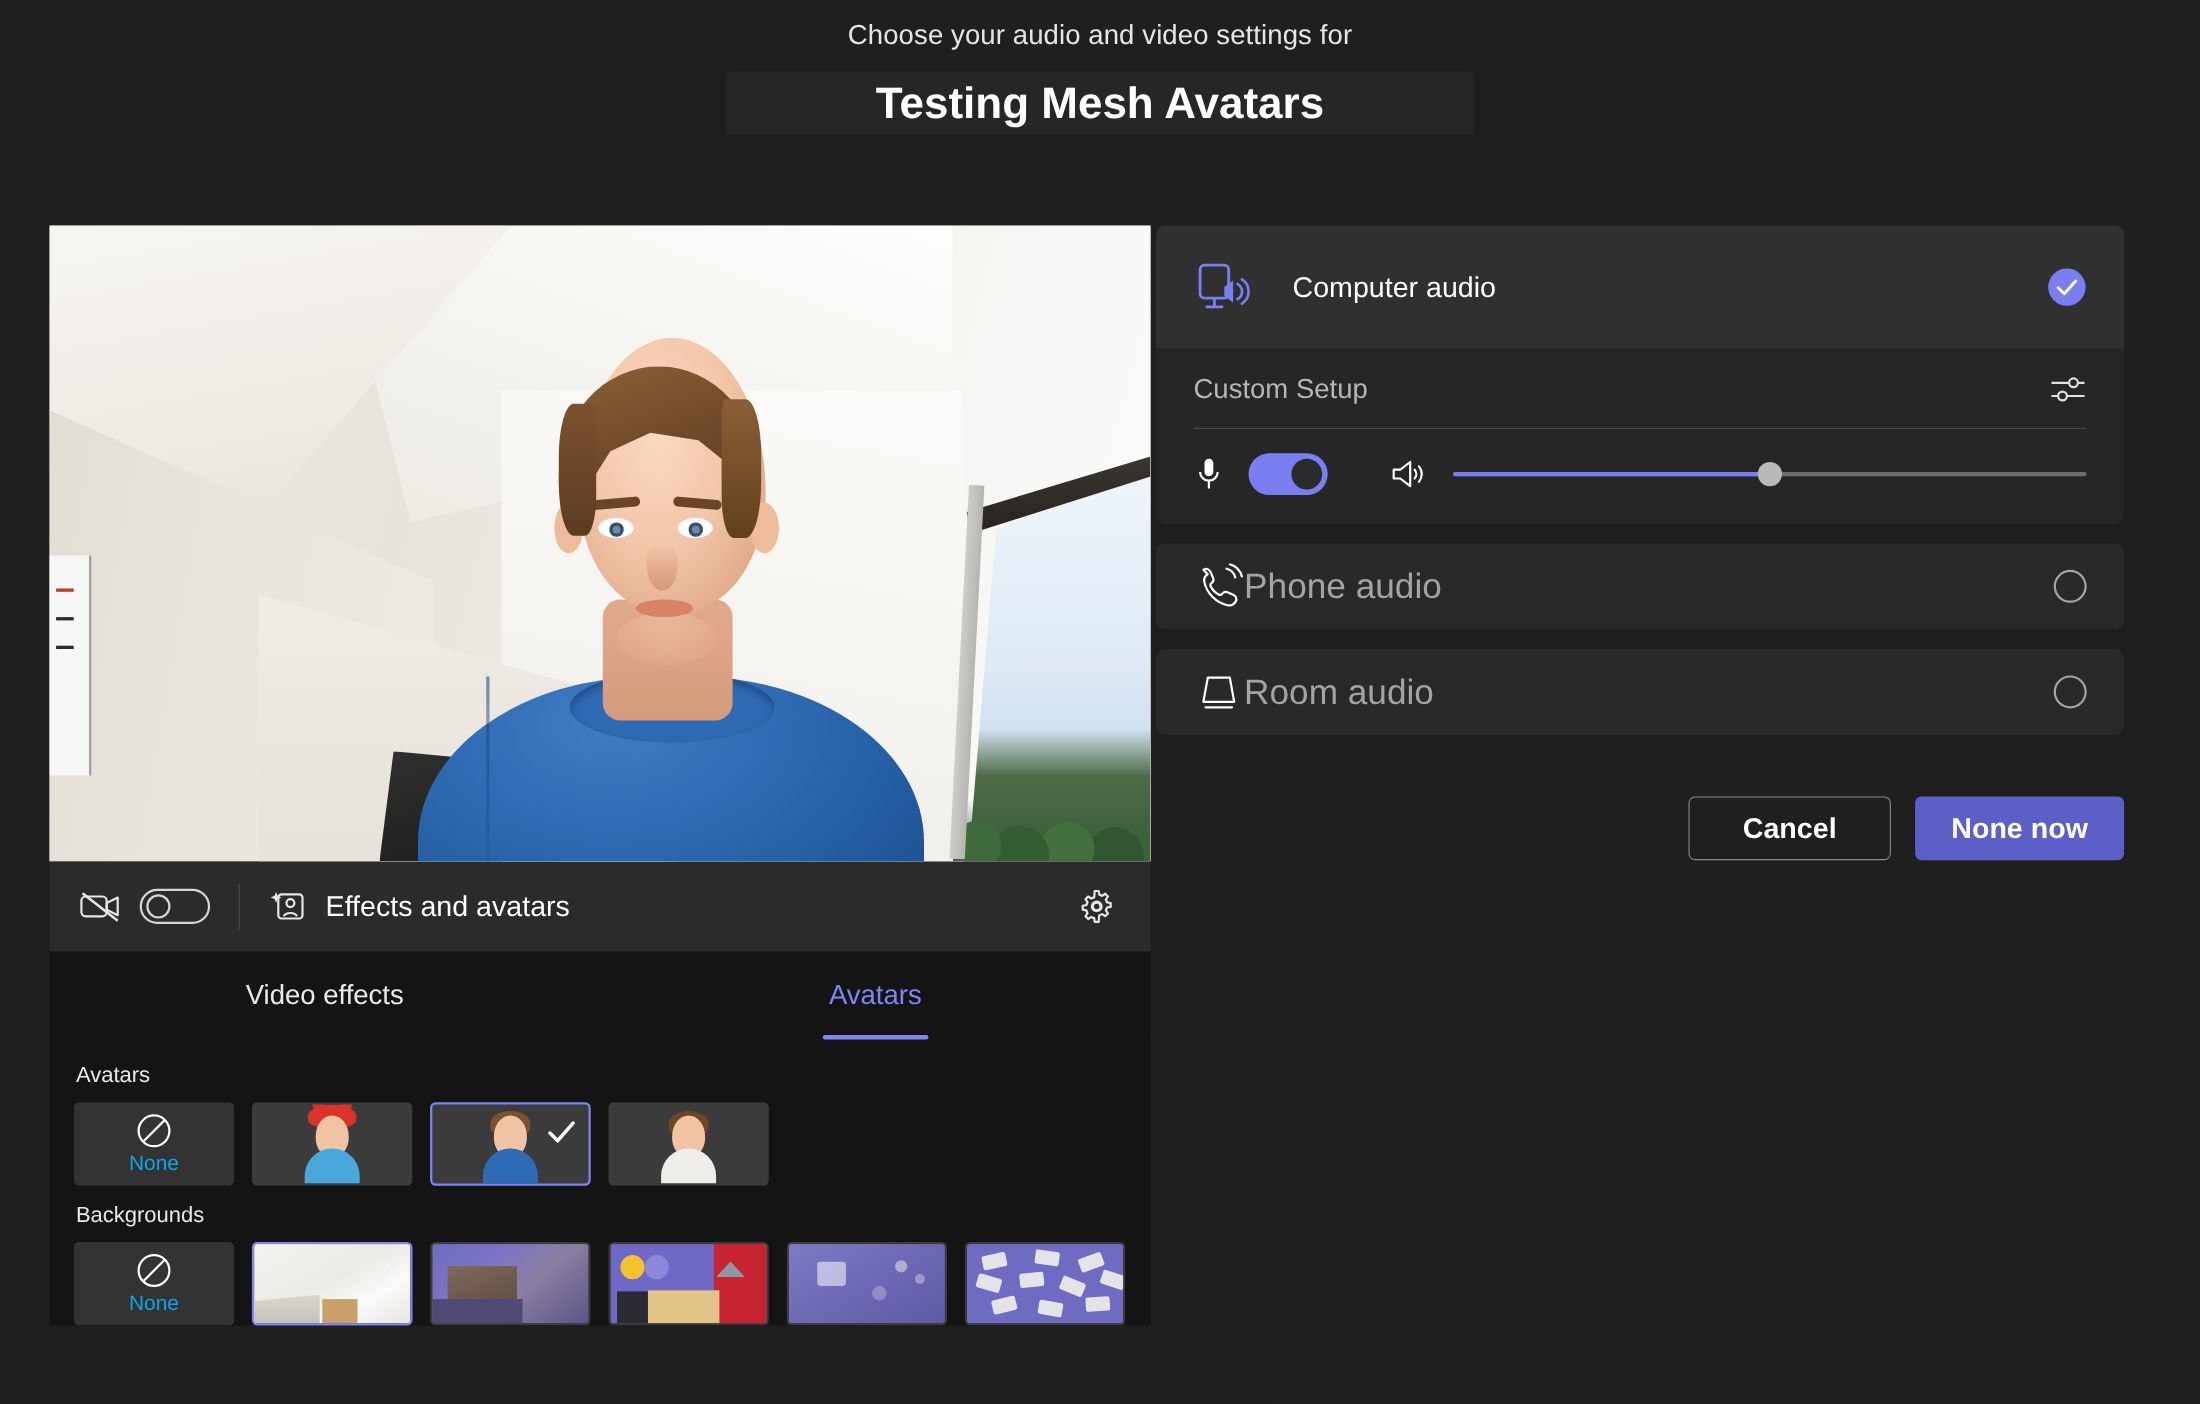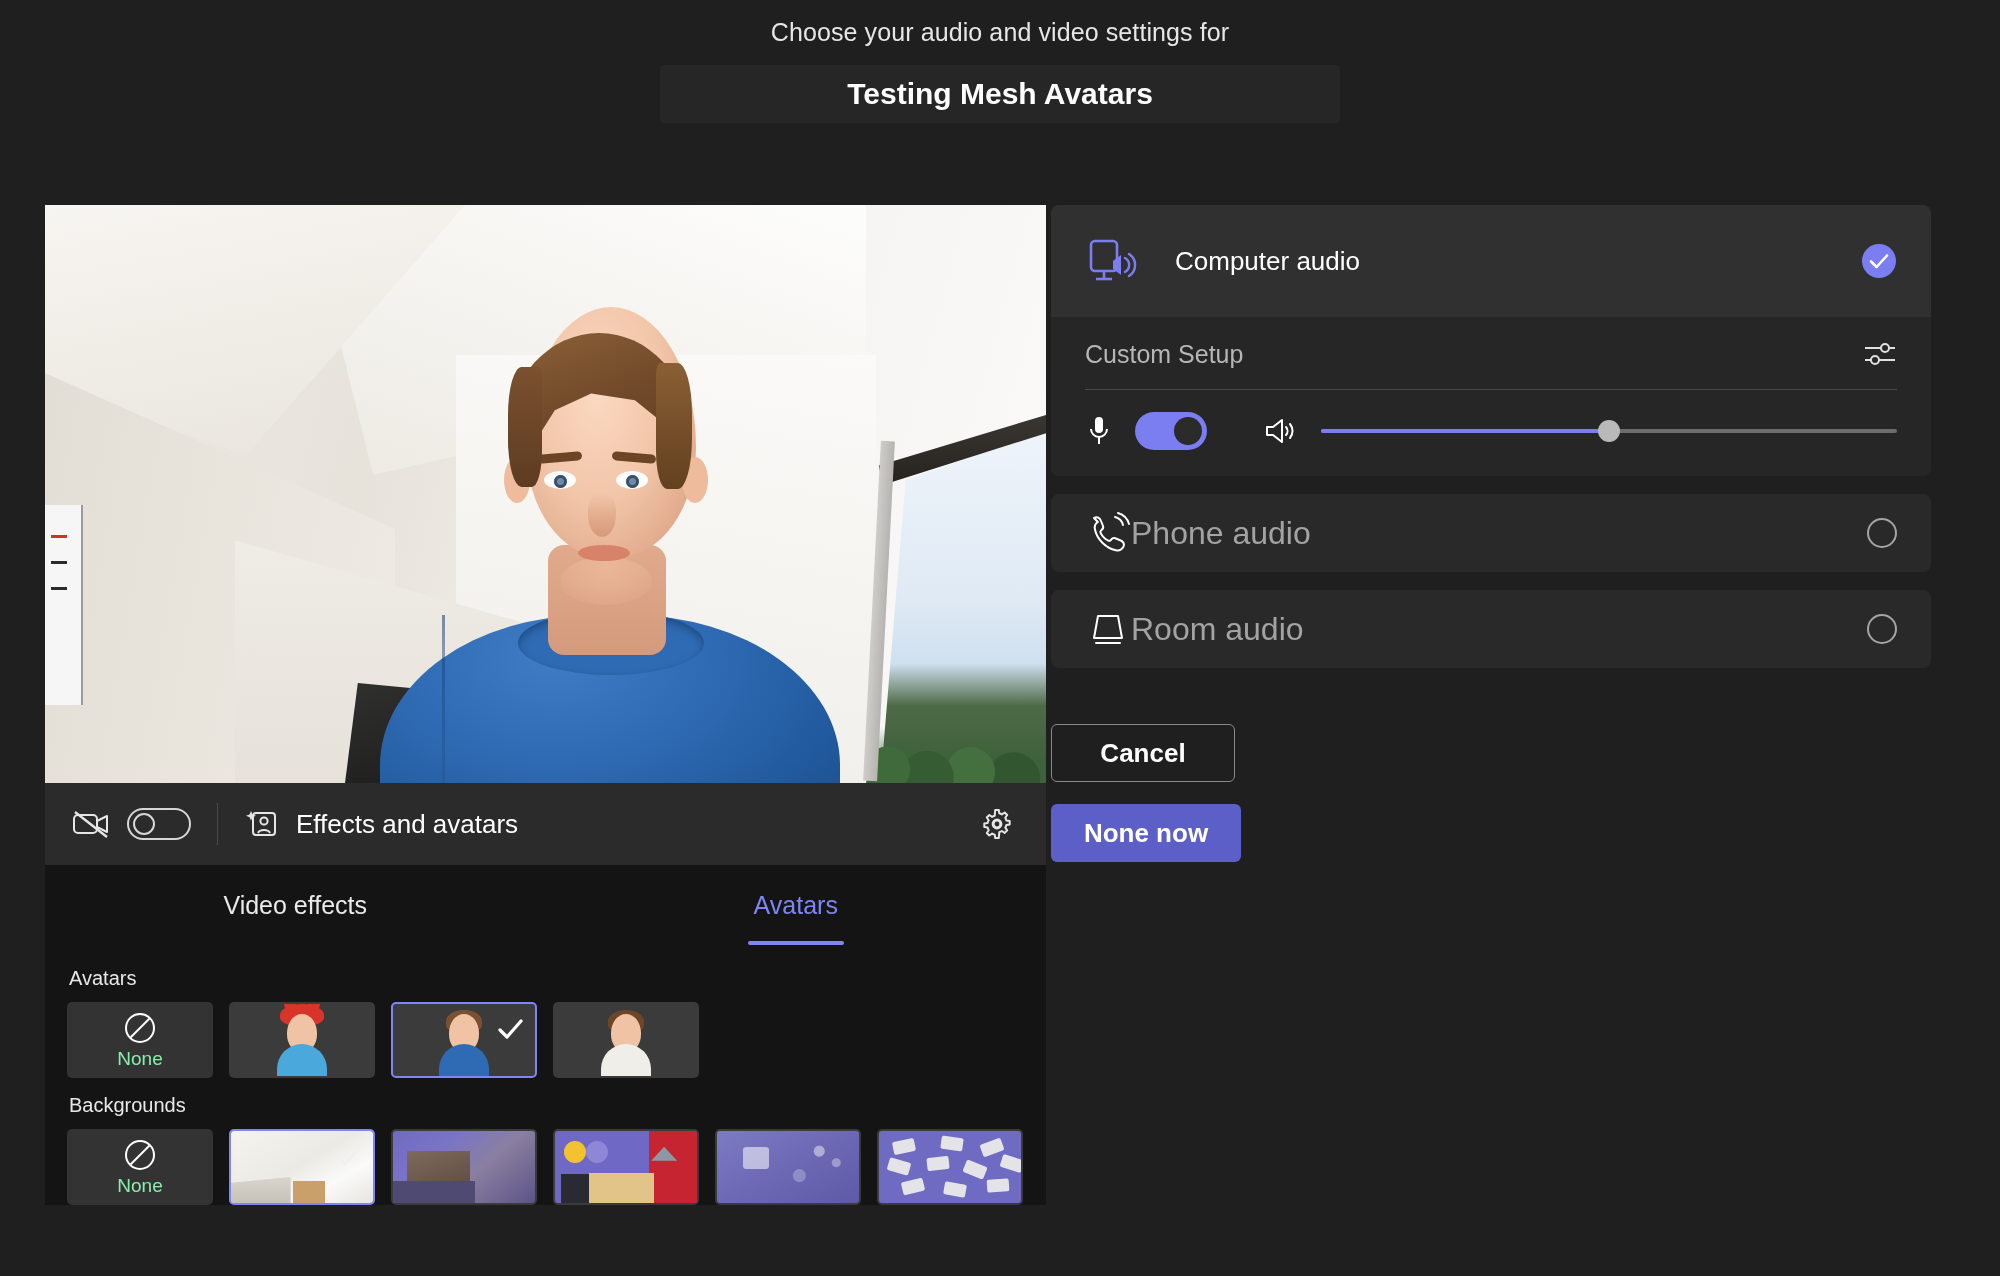--- a/index.html
+++ b/index.html
@@ -14,21 +14,21 @@
   
   .header { width: 100%; text-align: center; padding-top: 18px; }
   .header-sub {
     font-size: 25px; color: #e6e6e6; font-weight: 400; letter-spacing: .1px;
   }
   .header-title-wrap {
     margin: 18px auto 0; width: 680px; height: 58px;
     background: #262626; border-radius: 4px;
     display: flex; align-items: center; justify-content: center;
   }
-  .header-title { font-size: 30px; font-weight: 700; color: #ffffff; }
+  .header-title { font-size: 40px; font-weight: 700; color: #ffffff; }
 
   
   .body-row {
     position: absolute; top: 205px; left: 0; width: 2000px;
     display: flex; align-items: flex-start;
   }
   .left-col { width: 1003px; padding-left: 45px; }
   .right-col { width: 880px; padding-left: 48px; }
 
   
@@ -224,21 +224,21 @@
     background:#3b3b3b; overflow:hidden; flex:none;
     border:2px solid transparent;
   }
   .tile.bg-tile { width:146px; height:76px; }
   .tile.selected { border:2px solid #7f85f5; }
   .tile.none-tile {
     background:#333333; display:flex; flex-direction:column;
     align-items:center; justify-content:center; gap:3px;
   }
   .none-circle { width:34px; height:34px; }
-  .none-text { font-size:19px; color:#86efac; }
+  .none-text { font-size:19px; color:#0ea5e9; }
   .tile-check {
     position:absolute; right:10px; top:10px; width:30px; height:30px;
   }
   
   .thumb-av { position:absolute; left:50%; bottom:0; transform:translateX(-50%); width:62px; height:72px; }
   .ta-head { position:absolute; left:16px; top:10px; width:30px; height:38px; background:#f0c3a4; border-radius:50% 50% 46% 46%; }
   .ta-hair { position:absolute; left:13px; top:6px; width:36px; height:22px; border-radius:50% 50% 30% 30%; }
   .ta-torso { position:absolute; left:6px; bottom:0; width:50px; height:32px; border-radius:26px 26px 0 0; }
   .ta-hat { position:absolute; left:9px; top:0px; width:44px; height:22px; background:#d8342a; border-radius:50% 50% 40% 40%; }
   .ta-hat::before{content:"";position:absolute;left:4px;top:-7px;width:12px;height:14px;background:#d8342a;border-radius:50%;}
@@ -330,21 +330,21 @@
     transform:translateX(-50%);
   }
   .audio-opt {
     width:880px; height:78px; background:#292929; border-radius:8px;
     display:flex; align-items:center; padding:0 34px; margin-top:18px;
   }
   .audio-opt .ico { width:46px; height:42px; flex:none; }
   .audio-opt .lbl { font-size:32px; color:#a3a3a3; }
   .radio-empty { width:30px; height:30px; border:2px solid #a5a5a5; border-radius:50%; }
 
-  .actions { display:flex; justify-content:flex-end; gap:22px; margin-top:56px; width:880px;flex-direction:column; }
+  .actions { display:flex; justify-content:flex-end; gap:22px; margin-top:56px; width:880px; }
   .btn {
     height:58px; border-radius:6px; font-size:26px; font-weight:700;
     display:flex; align-items:center; justify-content:center; cursor:pointer;
   }
   .btn-cancel { width:184px; background:#1f1f1f; color:#ffffff; border:1px solid #8a8a8a; }
   .btn-join { width:190px; background:#5b5fc7; color:#ffffff; }
 </style>
 </head>
 <body>
 

